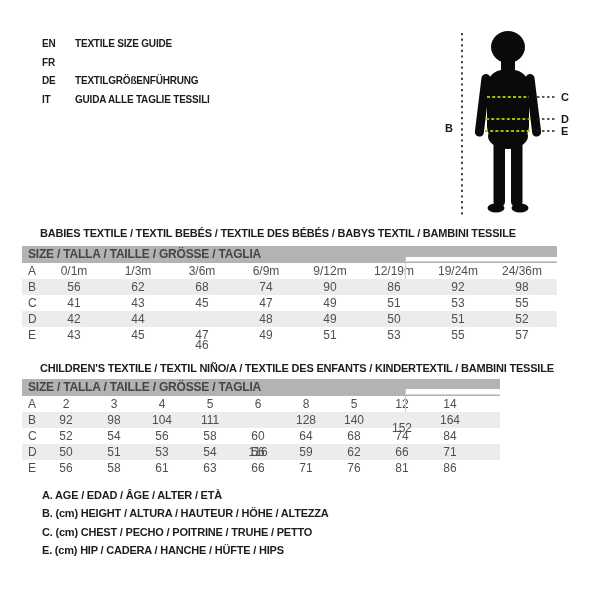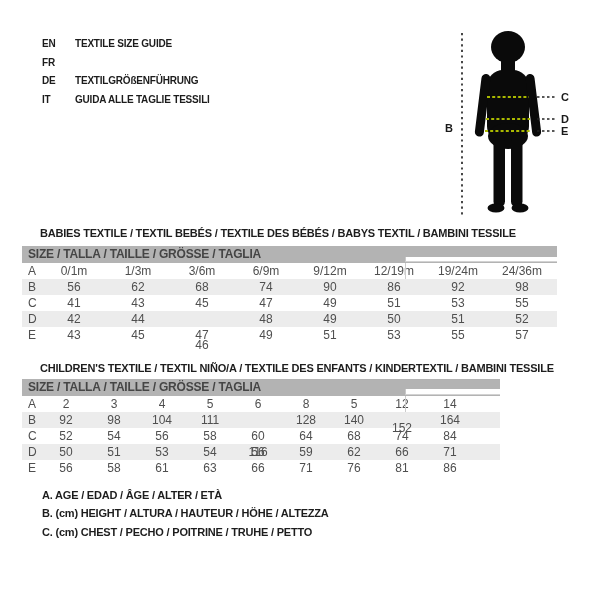--- a/index.html
+++ b/index.html
@@ -249,15 +249,16 @@
           <span class="tcell" style="width: 48px;">86</span>
           <span class="tspacer"></span>
         </div>
       </div>
   </div>
 
   <div id="legend-block">
       <div class="legend-line">A. AGE / EDAD / ÂGE / ALTER / ETÀ</div>
       <div class="legend-line">B. (cm) HEIGHT / ALTURA / HAUTEUR / HÖHE / ALTEZZA</div>
       <div class="legend-line">C. (cm) CHEST / PECHO / POITRINE / TRUHE / PETTO</div>
+      <div class="legend-line">E. (cm) HIP / CADERA / HANCHE / HÜFTE / HIPS</div>
     </div>
 
 </div>
 
 </body></html>

